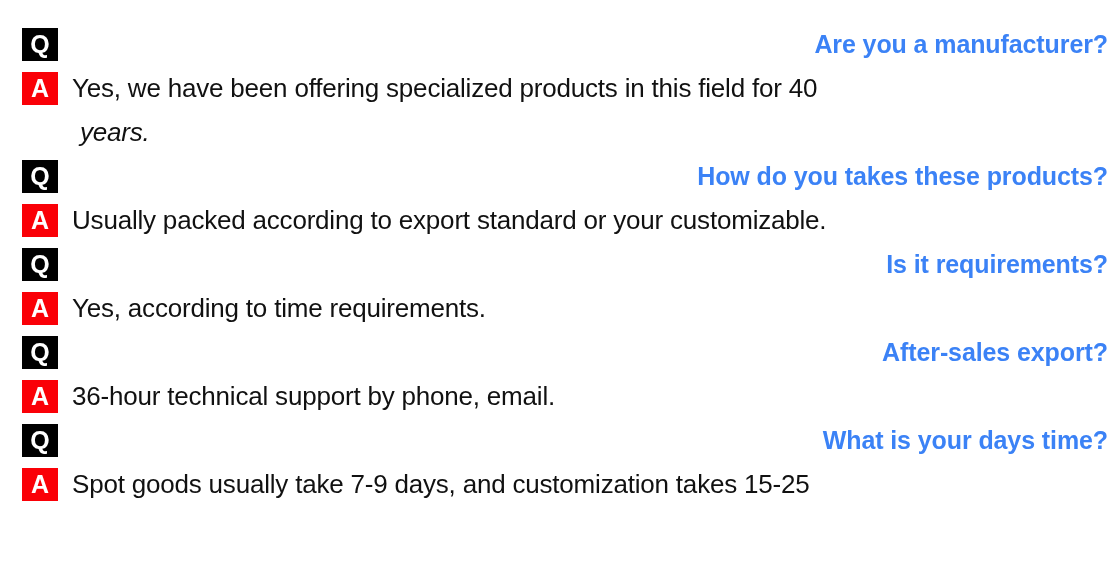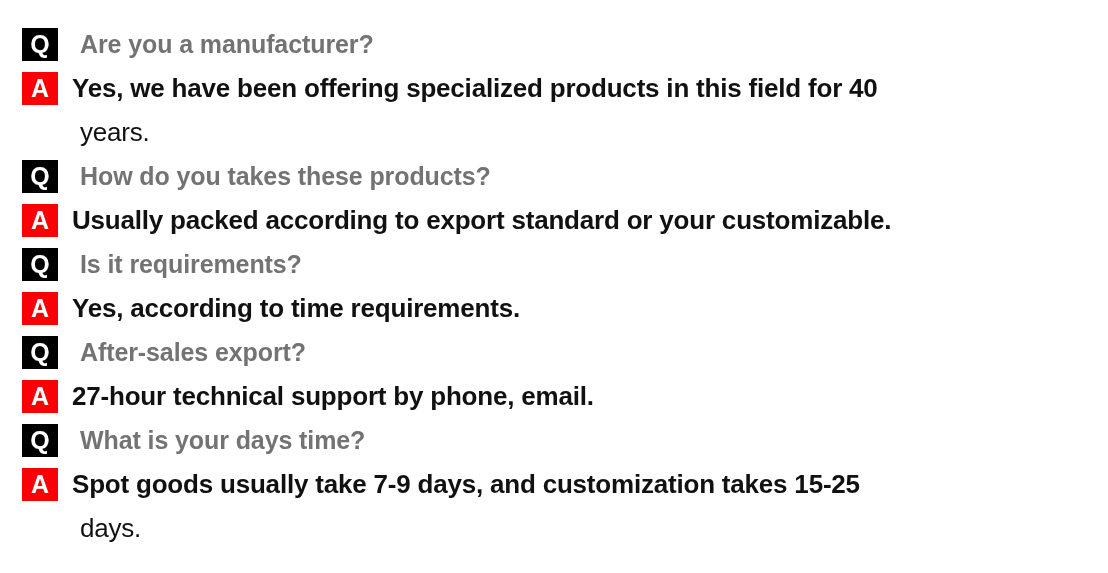--- a/index.html
+++ b/index.html
@@ -48,44 +48,46 @@
     background: #000000;
   }
   .badge-a {
     background: #fa0007;
   }
   .q-text {
     flex: 1 1 auto;
     margin-left: 22px;
     font-size: 25px;
     font-weight: bold;
-    color: #737373;
+    color: #3b82f6;
     line-height: 44px;
     white-space: nowrap;
     letter-spacing: -0.1px;
+    text-align: right;
   }
   .a-text {
     flex: 1 1 auto;
     margin-left: 14px;
     font-size: 26px;
-    font-weight: bold;
+    font-weight: normal;
     color: #111111;
     line-height: 44px;
     white-space: nowrap;
     letter-spacing: -0.2px;
   }
   .a-cont {
     margin-left: 80px;
     font-size: 26px;
     font-weight: normal;
     color: #111111;
     line-height: 44px;
     height: 44px;
     white-space: nowrap;
     letter-spacing: -0.2px;
+    font-style: italic;
   }
 </style>
 </head>
 <body>
 
 <div id="faq">
 
   <div class="qa-block">
     <div class="qa-line">
       <div class="badge badge-q">Q</div>
@@ -120,29 +122,28 @@
     </div>
   </div>
 
   <div class="qa-block">
     <div class="qa-line">
       <div class="badge badge-q">Q</div>
       <div class="q-text">After-sales export?</div>
     </div>
     <div class="qa-line">
       <div class="badge badge-a">A</div>
-      <div class="a-text">27-hour technical support by phone, email.</div>
+      <div class="a-text">36-hour technical support by phone, email.</div>
     </div>
   </div>
 
   <div class="qa-block">
     <div class="qa-line">
       <div class="badge badge-q">Q</div>
       <div class="q-text">What is your days time?</div>
     </div>
     <div class="qa-line">
       <div class="badge badge-a">A</div>
       <div class="a-text">Spot goods usually take 7-9 days, and customization takes 15-25</div>
     </div>
-    <div class="a-cont">days.</div>
   </div>
 
 </div>
 
 </body></html>

